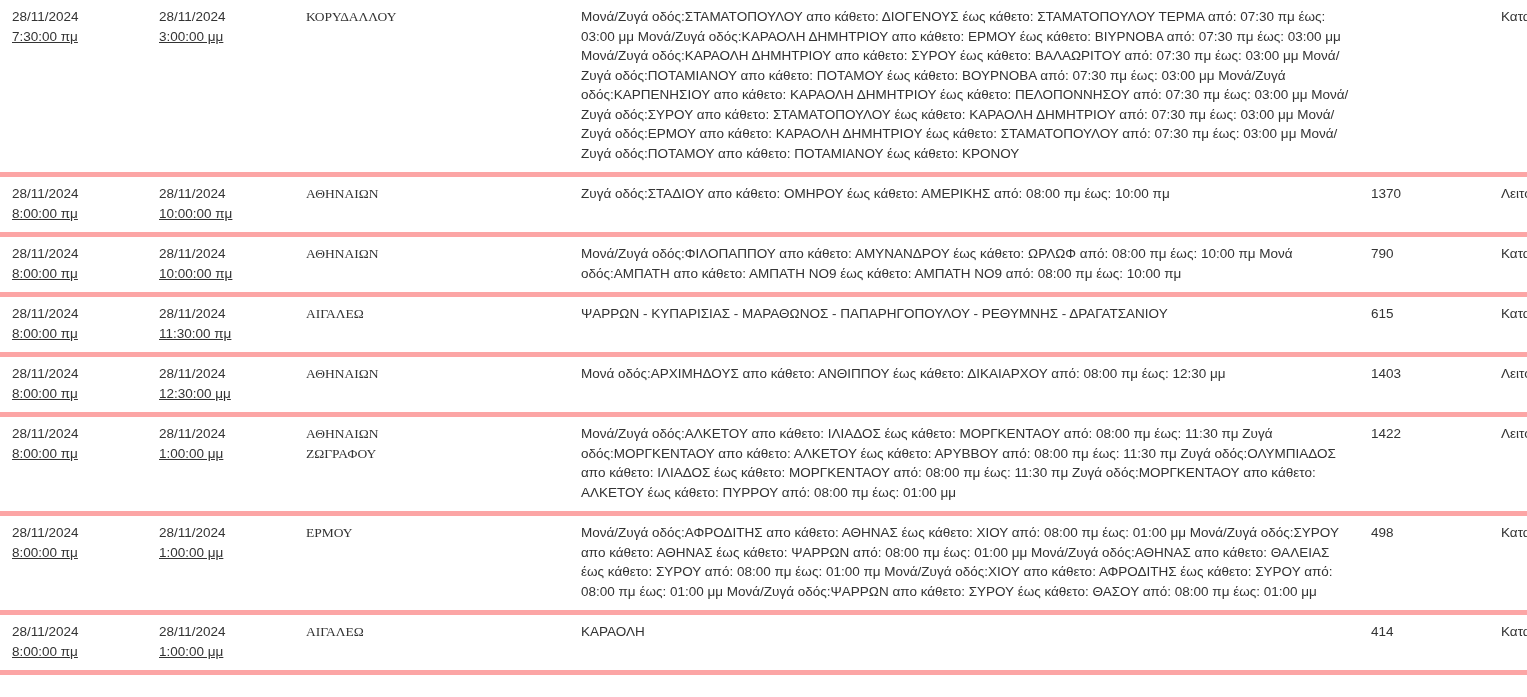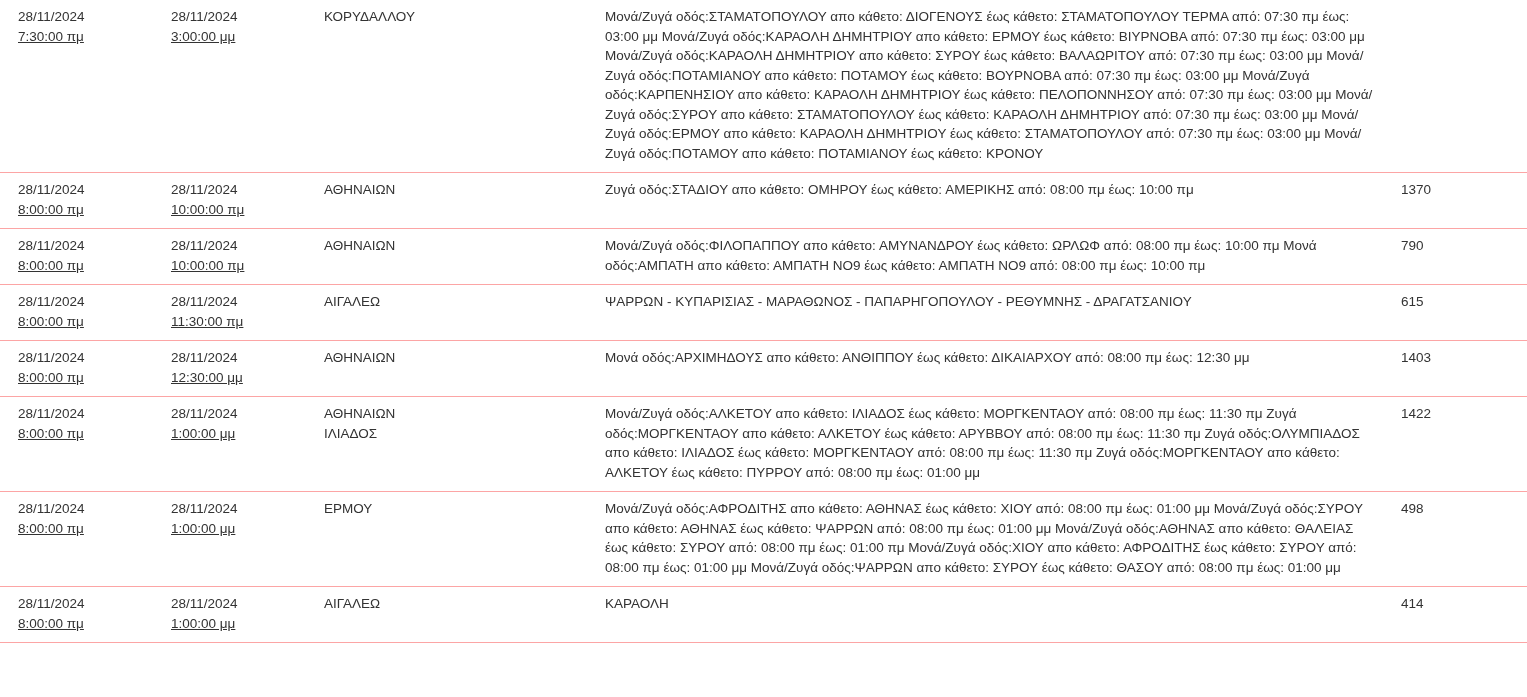--- a/index.html
+++ b/index.html
@@ -15,39 +15,39 @@
     font-size: 13.5px;
     -webkit-font-smoothing: antialiased;
   }
   table.outage-table {
     width: 1527px;
     border-collapse: collapse;
     table-layout: fixed;
   }
   table.outage-table td {
     vertical-align: top;
-    padding: 7px 8px 9px 18px;
-    border-bottom: 1px solid #fca5a5;
+    padding: 7px 8px 9px 12px;
+    border-bottom: 5px solid #fca5a5;
     line-height: 19.5px;
     color: #333333;
     word-wrap: break-word;
   }
   tr.row-first > td {
     border-top: none;
   }
   .col-from   { width: 127px; padding-left: 8px; }
   .col-to     { width: 127px; }
   .col-muni   { width: 255px; }
   .col-desc   { width: 770px; }
   .col-num    { width: 110px; }
   .col-cause  { width: 130px; }
   .datecell span { display: block; }
   .datecell .d { white-space: nowrap; }
   .datecell .t { white-space: nowrap; text-decoration: underline; }
-  .muni span { display: block; }
+  .muni span { display: block; font-family: Liberation Serif, serif; }
   .num { color: #333333; }
   .cause { color: #333333; }
 </style>
 </head>
 <body>
 
 <table class="outage-table">
   <tbody>
     <tr class="row-first">
       <td class="col-from datecell">
@@ -139,21 +139,21 @@
       <td class="col-from datecell">
         <span class="d">28/11/2024</span>
         <span class="t">8:00:00 πμ</span>
       </td>
       <td class="col-to datecell">
         <span class="d">28/11/2024</span>
         <span class="t">1:00:00 μμ</span>
       </td>
       <td class="col-muni muni">
         <span>ΑΘΗΝΑΙΩΝ</span>
-        <span>ΙΛΙΑΔΟΣ</span>
+        <span>ΖΩΓΡΑΦΟΥ</span>
       </td>
       <td class="col-desc">Μονά/Ζυγά οδός:ΑΛΚΕΤΟΥ απο κάθετο: ΙΛΙΑΔΟΣ έως κάθετο: ΜΟΡΓΚΕΝΤΑΟΥ από: 08:00 πμ έως: 11:30 πμ Ζυγά οδός:ΜΟΡΓΚΕΝΤΑΟΥ απο κάθετο: ΑΛΚΕΤΟΥ έως κάθετο: ΑΡΥΒΒΟΥ από: 08:00 πμ έως: 11:30 πμ Ζυγά οδός:ΟΛΥΜΠΙΑΔΟΣ απο κάθετο: ΙΛΙΑΔΟΣ έως κάθετο: ΜΟΡΓΚΕΝΤΑΟΥ από: 08:00 πμ έως: 11:30 πμ Ζυγά οδός:ΜΟΡΓΚΕΝΤΑΟΥ απο κάθετο: ΑΛΚΕΤΟΥ έως κάθετο: ΠΥΡΡΟΥ από: 08:00 πμ έως: 01:00 μμ</td>
       <td class="col-num num">1422</td>
       <td class="col-cause cause">Λειτουργία</td>
     </tr>
 
     <tr>
       <td class="col-from datecell">
         <span class="d">28/11/2024</span>
         <span class="t">8:00:00 πμ</span>

